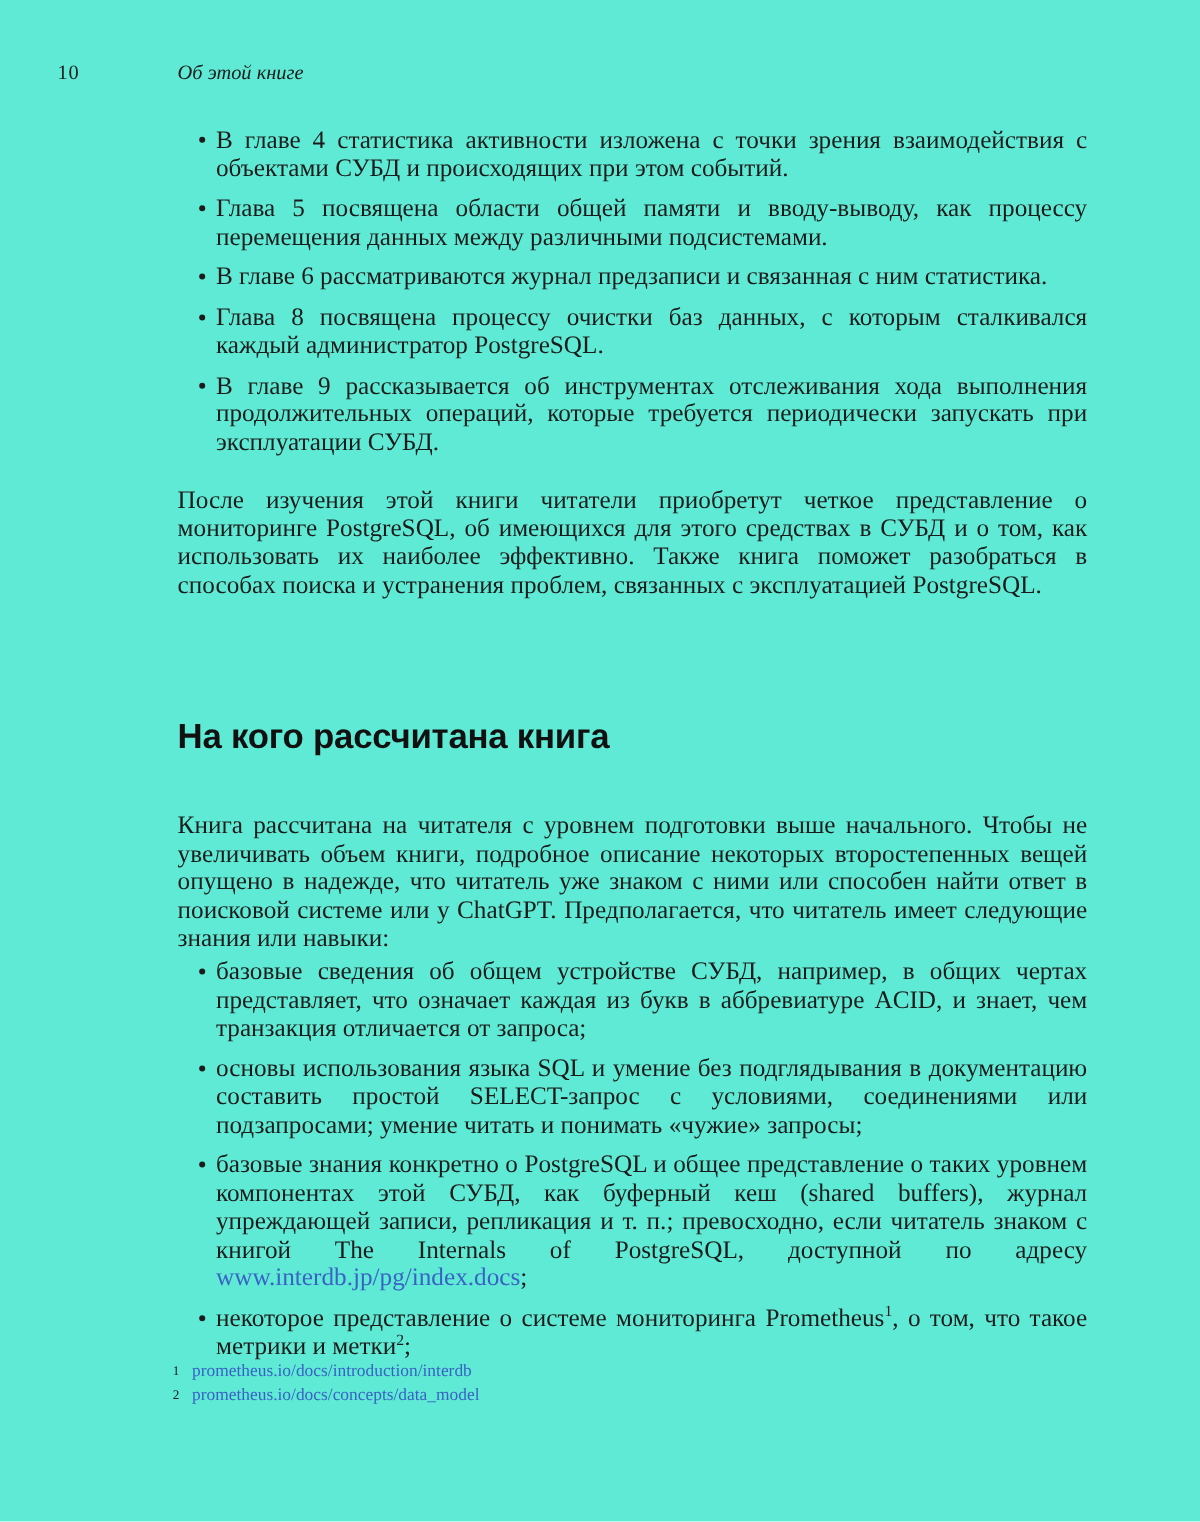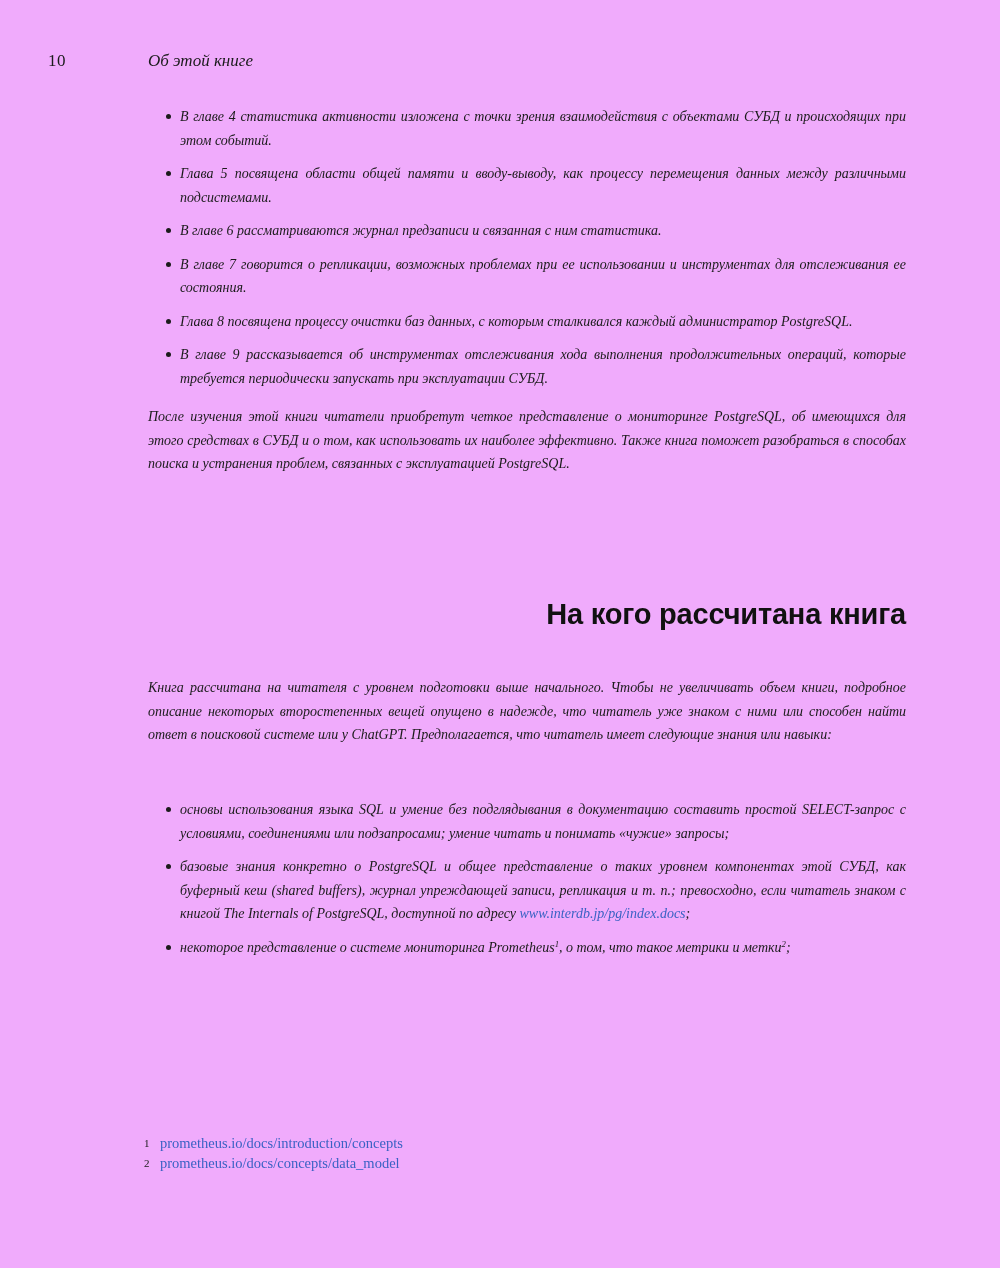--- a/index.html
+++ b/index.html
@@ -4,21 +4,21 @@
 <style>
   html, body {
     margin: 0;
     padding: 0;
     background: #ffffff;
   }
   .page {
     position: relative;
     width: 1000px;
     height: 1268px;
-    background: #f0abfc;
+    background: #5eead4;
     font-family: "Liberation Serif", "DejaVu Serif", serif;
     color: #1b1b1b;
     overflow: hidden;
   }
 
   
   .running-header {
     position: absolute;
     top: 50px;
     left: 0;
@@ -41,24 +41,23 @@
   }
 
   
   .col {
     position: absolute;
     left: 148px;
     width: 758px;
   }
 
   .body-text {
-    font-size: 14px;
+    font-size: 21px;
     line-height: 23.5px;
     text-align: justify;
-    font-style: italic;
   }
 
   ul.bullets {
     margin: 0;
     padding: 0;
     list-style: none;
   }
   ul.bullets li {
     position: relative;
     padding-left: 32px;
@@ -82,21 +81,21 @@
   }
 
   h1.section-heading {
     margin: 0;
     font-family: "Liberation Sans", "DejaVu Sans", sans-serif;
     font-weight: 700;
     font-size: 29px;
     line-height: 32px;
     color: #111111;
     letter-spacing: -0.2px;
-    text-align: right;
+    text-align: left;
   }
 
   a.link {
     color: #3a62c4;
     text-decoration: none;
     cursor: pointer;
   }
 
   sup.fn-ref {
     font-size: 0.62em;
@@ -142,39 +141,39 @@
 
   <header class="running-header">
     <span class="page-num">10</span>
     <span class="running-head">Об этой книге</span>
   </header>
 
   <ul class="bullets body-text col" id="chapters-list">
     <li><span class="dot"></span><span>В главе 4 статистика активности изложена с точки зрения взаимодействия с объектами СУБД и происходящих при этом событий.</span></li>
     <li><span class="dot"></span><span>Глава 5 посвящена области общей памяти и вводу-выводу, как процессу перемещения данных между различными подсистемами.</span></li>
     <li><span class="dot"></span><span>В главе 6 рассматриваются журнал предзаписи и связанная с ним статистика.</span></li>
-    <li><span class="dot"></span><span>В главе 7 говорится о репликации, возможных проблемах при ее использовании и инструментах для отслеживания ее состояния.</span></li>
     <li><span class="dot"></span><span>Глава 8 посвящена процессу очистки баз данных, с которым сталкивался каждый администратор PostgreSQL.</span></li>
     <li><span class="dot"></span><span>В главе 9 рассказывается об инструментах отслеживания хода выполнения продолжительных операций, которые требуется периодически запускать при эксплуатации СУБД.</span></li>
   </ul>
 
   <p class="para body-text col" id="summary-para" style="position:absolute;">После изучения этой книги читатели приобретут четкое представление о мониторинге PostgreSQL, об имеющихся для этого средствах в СУБД и о том, как использовать их наиболее эффективно. Также книга поможет разобраться в способах поиска и устранения проблем, связанных с эксплуатацией PostgreSQL.</p>
 
   <h1 class="section-heading col" id="audience-heading" style="position:absolute;">На кого рассчитана книга</h1>
 
   <p class="para body-text col" id="audience-intro" style="position:absolute;">Книга рассчитана на читателя с уровнем подготовки выше начального. Чтобы не увеличивать объем книги, подробное описание некоторых второстепенных вещей опущено в надежде, что читатель уже знаком с ними или способен найти ответ в поисковой системе или у ChatGPT. Предполагается, что читатель имеет следующие знания или навыки:</p>
 
   <ul class="bullets body-text col" id="audience-list">
+    <li><span class="dot"></span><span>базовые сведения об общем устройстве СУБД, например, в общих чертах представляет, что означает каждая из букв в аббревиатуре ACID, и знает, чем транзакция отличается от запроса;</span></li>
     <li><span class="dot"></span><span>основы использования языка SQL и умение без подглядывания в документацию составить простой SELECT-запрос с условиями, соединениями или подзапросами; умение читать и понимать «чужие» запросы;</span></li>
     <li><span class="dot"></span><span>базовые знания конкретно о PostgreSQL и общее представление о таких уровнем компонентах этой СУБД, как буферный кеш (shared buffers), журнал упреждающей записи, репликация и т. п.; превосходно, если читатель знаком с книгой The Internals of PostgreSQL, доступной по адресу </span><a class="link">www.interdb.jp/pg/index.docs</a><span>;</span></li>
     <li><span class="dot"></span><span>некоторое представление о системе мониторинга Prometheus</span><sup class="fn-ref">1</sup><span>, о том, что такое метрики и метки</span><sup class="fn-ref">2</sup><span>;</span></li>
   </ul>
 
   <footer class="footnotes">
     <div class="footnote">
-      <sup class="fn-marker">1</sup><a class="link">prometheus.io/docs/introduction/concepts</a>
+      <sup class="fn-marker">1</sup><a class="link">prometheus.io/docs/introduction/interdb</a>
     </div>
     <div class="footnote">
       <sup class="fn-marker">2</sup><a class="link">prometheus.io/docs/concepts/data_model</a>
     </div>
   </footer>
 
 </div>
 
 </body></html>

